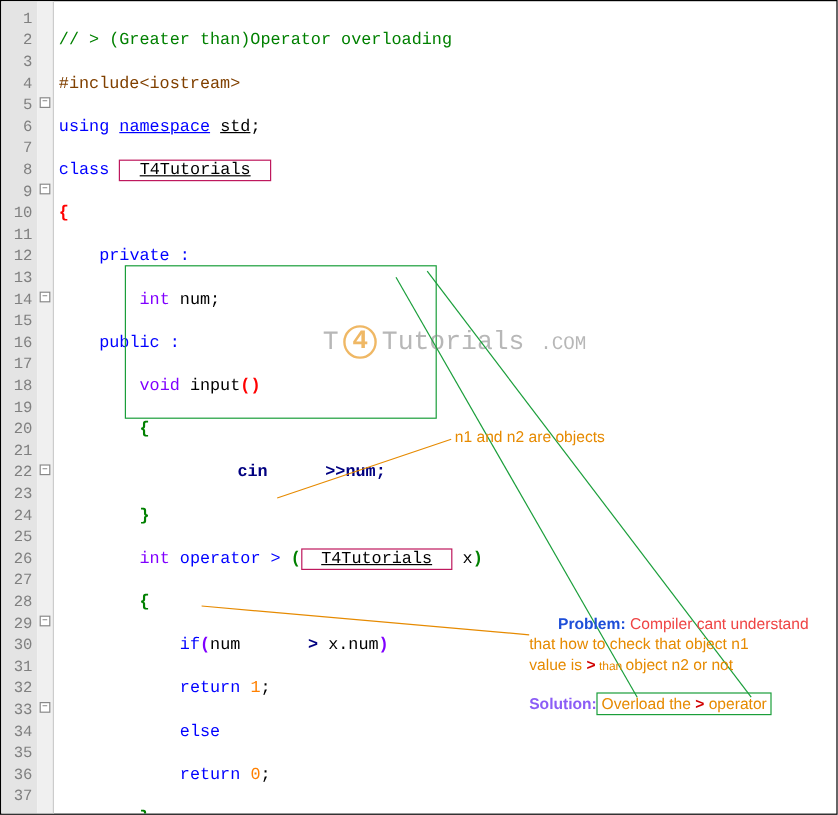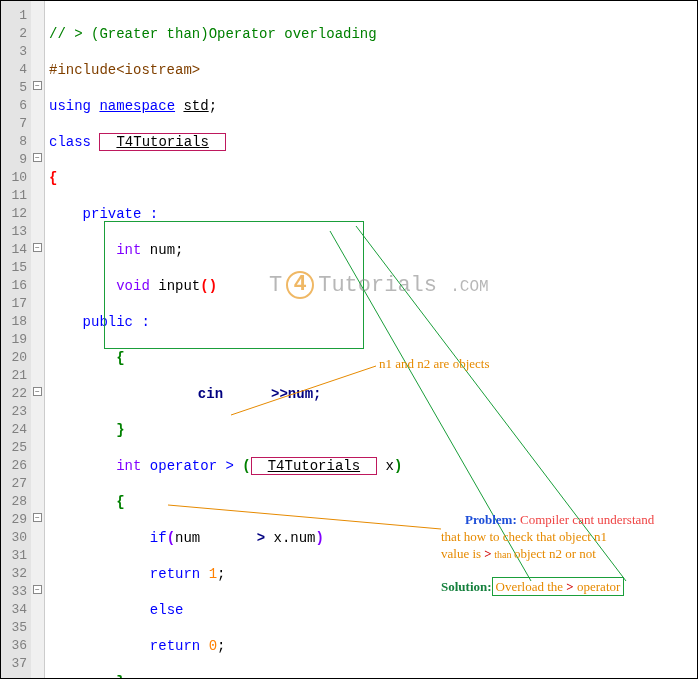--- a/index.html
+++ b/index.html
@@ -13,21 +13,21 @@
 .c-kw { color: #0000ff; font-weight: normal; }
 .c-type { color: #8000ff; }
 .c-paren-g { color: #008000; font-weight: bold; }
 .c-paren-r { color: #ff0000; font-weight: bold; }
 .c-paren-p { color: #8000ff; font-weight: bold; }
 .c-brace-r { color: #ff0000; font-weight: bold; }
 .c-brace-g { color: #008000; font-weight: bold; }
 .c-num { color: #ff8000; }
 .c-blue { color: #000080; font-weight: bold; margin-left: 48px; }
 .boxed { border: 1px solid #be185d; padding: 0 16px; text-decoration: underline; }
-.annot { position: absolute; font-family: Liberation Serif, serif; font-size: 13px; }
+.annot { position: absolute; font-family: Liberation Sans, sans-serif; font-size: 13px; }
 .green-box { position: absolute; border: 1px solid #1a9e3a; }
 .watermark { position: absolute; font-family: Georgia, serif; color: #888; font-size: 22px; opacity: 0.6; }
 .wm-circle { display:inline-block; width:28px; height:28px; border:2px solid #e68a00; border-radius:50%; text-align:center; line-height:24px; color:#e68a00; font-weight:bold; margin:0 4px; vertical-align:middle;}
 svg.lines { position: absolute; left:0; top:0; width:698px; height:679px; pointer-events:none; }
 </style>
 </head>
 <body>
 
 <div class="gutter">
 <div>1</div>
@@ -79,22 +79,22 @@
 </div>
 
 <div class="code">
 <div><span class="c-comment">// &gt; (Greater than)Operator overloading</span></div>
 <div><span class="c-pp">#include&lt;iostream&gt;</span></div>
 <div><span class="c-kw">using</span> <span class="c-kw" style="text-decoration:underline">namespace</span> <span style="text-decoration:underline">std</span><span>;</span></div>
 <div><span class="c-kw">class</span> <span class="boxed">T4Tutorials</span></div>
 <div><span class="c-brace-r">{</span></div>
 <div>    <span class="c-kw">private :</span></div>
 <div>        <span class="c-type">int</span><span> num;</span></div>
+<div>    <span class="c-kw">public :</span></div>
 <div>        <span class="c-type">void</span><span> input</span><span class="c-paren-r">()</span></div>
-<div>    <span class="c-kw">public :</span></div>
 <div>        <span class="c-brace-g">{</span></div>
 <div>            <span class="c-blue">cin</span><span class="c-blue">&gt;&gt;num;</span></div>
 <div>        <span class="c-brace-g">}</span></div>
 <div>        <span class="c-type">int</span><span class="c-kw"> operator </span><span class="c-kw">&gt;</span><span class="c-paren-g"> (</span><span class="boxed">T4Tutorials</span><span> x</span><span class="c-paren-g">)</span></div>
 <div>        <span class="c-brace-g">{</span></div>
 <div>            <span class="c-kw">if</span><span class="c-paren-p">(</span><span>num</span> <span class="c-blue">&gt;</span><span> x.num</span><span class="c-paren-p">)</span></div>
 <div>            <span class="c-kw">return</span><span class="c-num"> 1</span><span>;</span></div>
 <div>            <span class="c-kw">else</span></div>
 <div>            <span class="c-kw">return</span><span class="c-num"> 0</span><span>;</span></div>
 <div>        <span class="c-brace-g">}</span></div>
@@ -133,14 +133,14 @@
 
 <div class="annot" style="left:378px; top:355px; color:#e68a00;">n1 and n2 are objects</div>
 
 <div class="annot" style="left:440px; top:510px; line-height:17px;">
 <span style="color:#1d4ed8; font-weight:bold;padding-left:24px;">Problem:</span><span style="color:#ef4444;"> Compiler cant understand</span><br>
 <span style="color:#e68a00;">that how to check that object n1</span><br>
 <span style="color:#e68a00;">value is </span><span style="color:#d00000; font-weight:bold;">&gt;</span><span style="color:#e68a00; font-size:10px;"> than </span><span style="color:#e68a00;"> object n2 or not</span>
 </div>
 
 <div class="annot" style="left:440px; top:578px;">
-<span style="color:#15803d; font-weight:bold;text-align:right;">Solution:</span><span style="border:1px solid #1a9e3a; padding:1px 3px; color:#e68a00;"><span>Overload the </span><span style="color:#d00000; font-weight:bold;">&gt;</span><span>  operator</span></span>
+<span style="color:#8b5cf6; font-weight:bold;text-align:right;">Solution:</span><span style="border:1px solid #1a9e3a; padding:1px 3px; color:#e68a00;"><span>Overload the </span><span style="color:#d00000; font-weight:bold;">&gt;</span><span>  operator</span></span>
 </div>
 
 </body></html>

